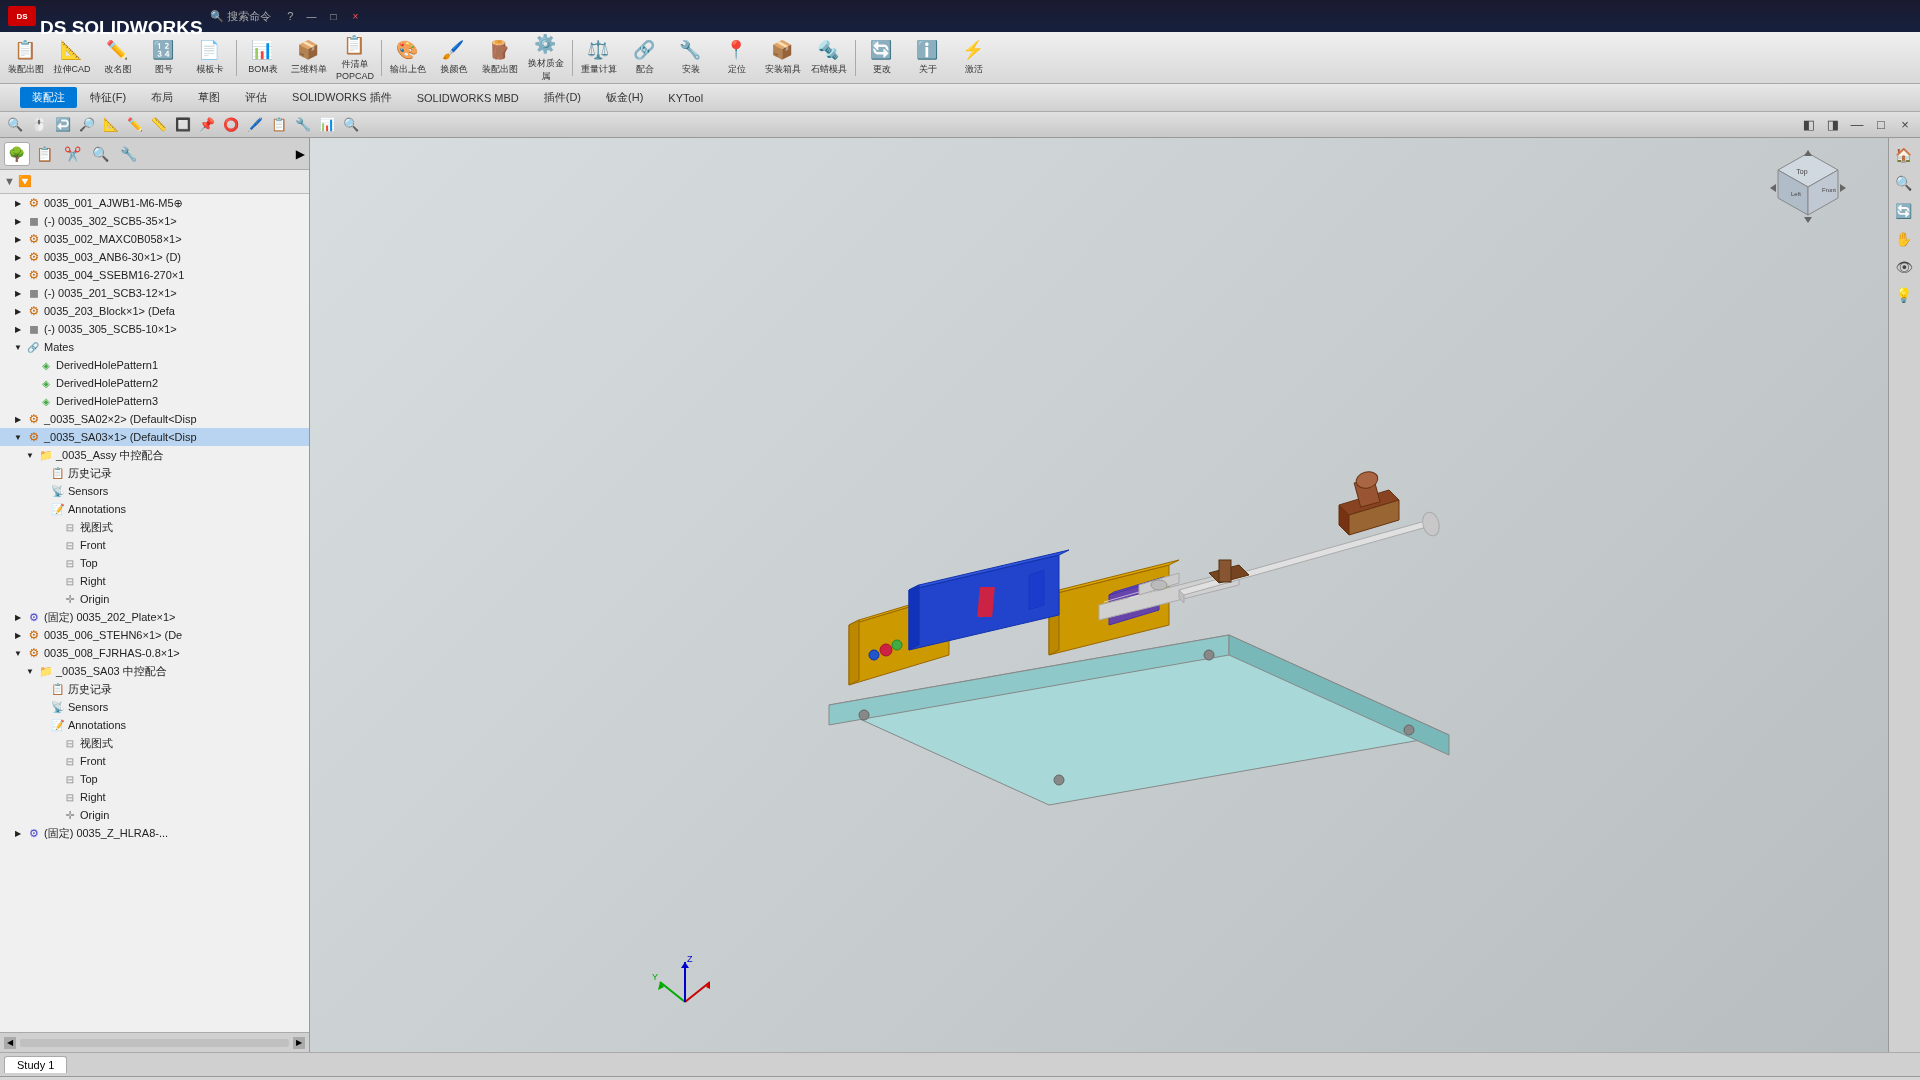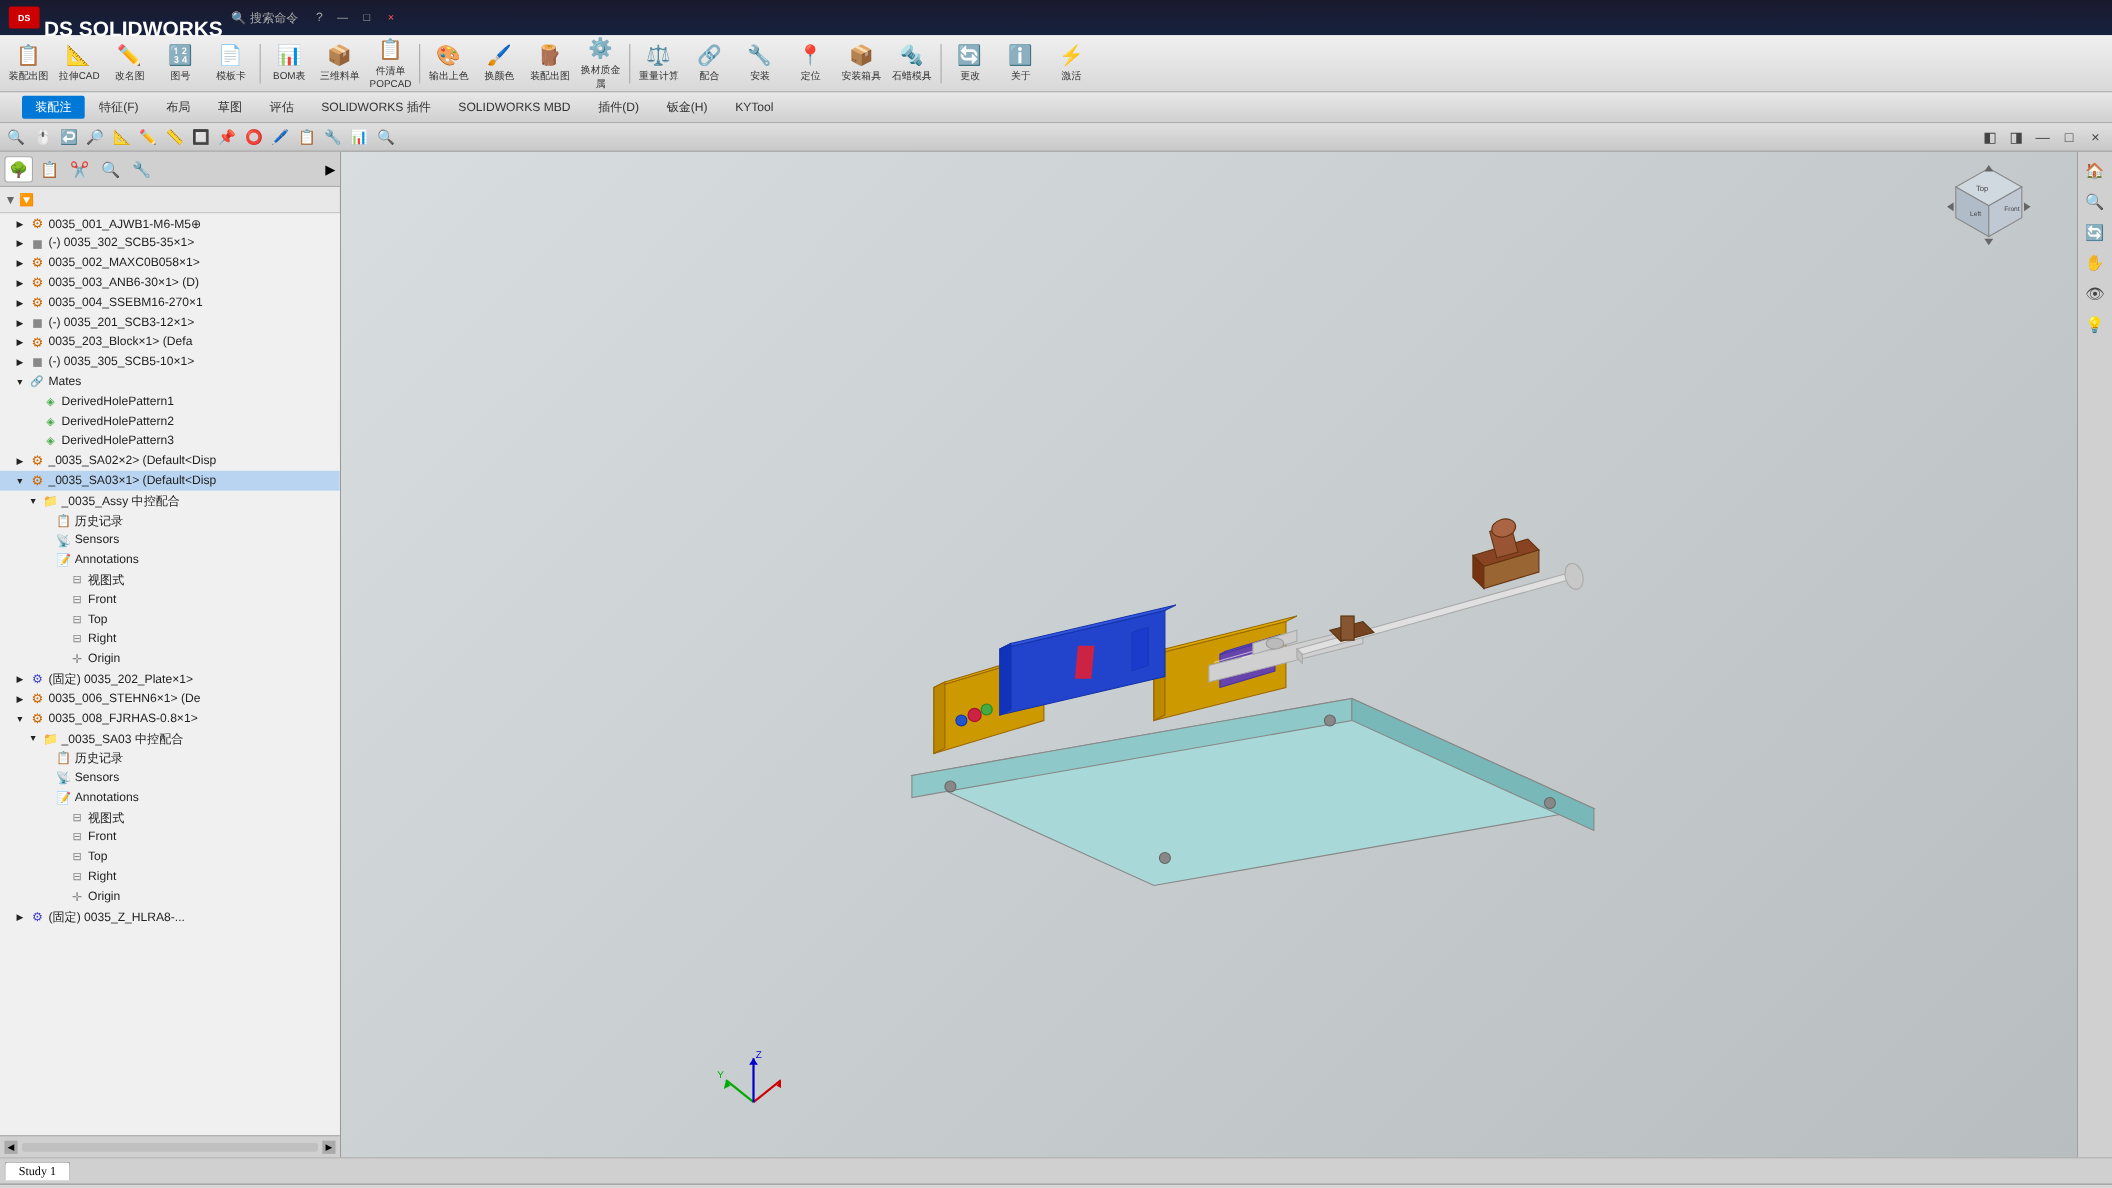--- a/index.html
+++ b/index.html
@@ -221,21 +221,20 @@
     }
 
     
     #bottom-tabs {
       height: 24px;
       background: #d0d0d0;
       border-top: 1px solid #aaa;
       display: flex;
       align-items: center;
       padding: 0 4px;
-      font-family: Liberation Serif, serif;
     }
     .bottom-tab {
       padding: 2px 12px;
       font-size: 11px;
       cursor: pointer;
       background: #e8e8e8;
       border: 1px solid #aaa;
       border-bottom: none;
       margin-right: 2px;
       border-radius: 3px 3px 0 0;

